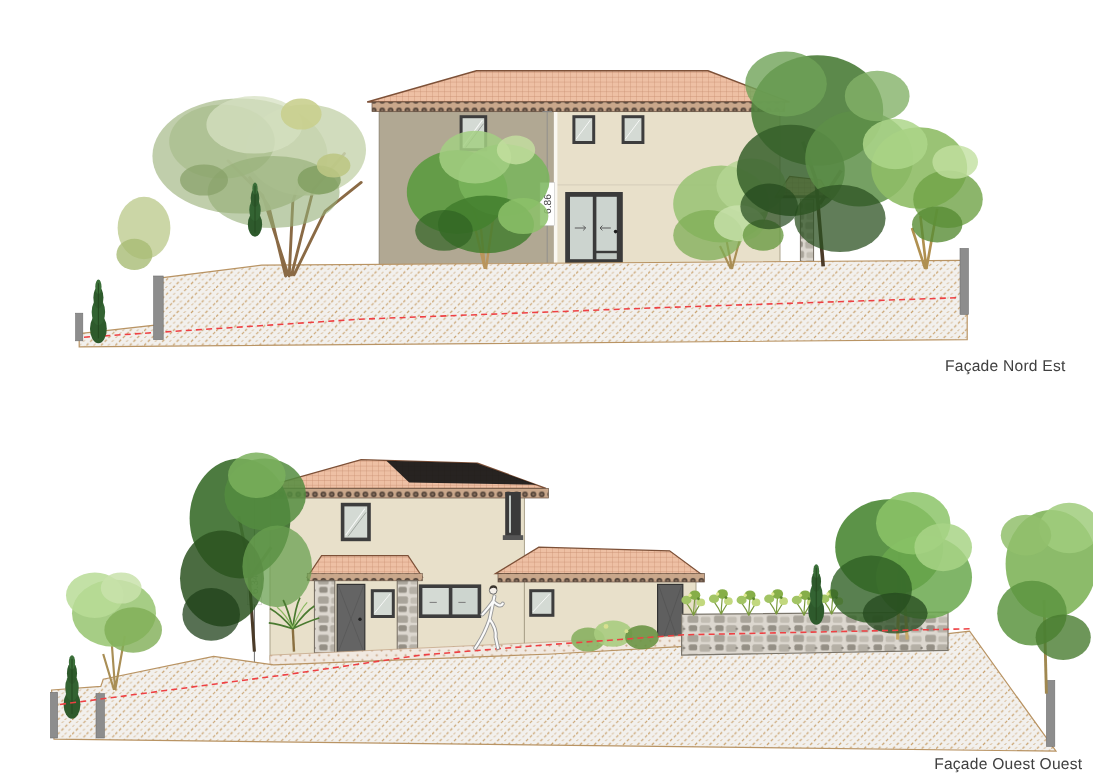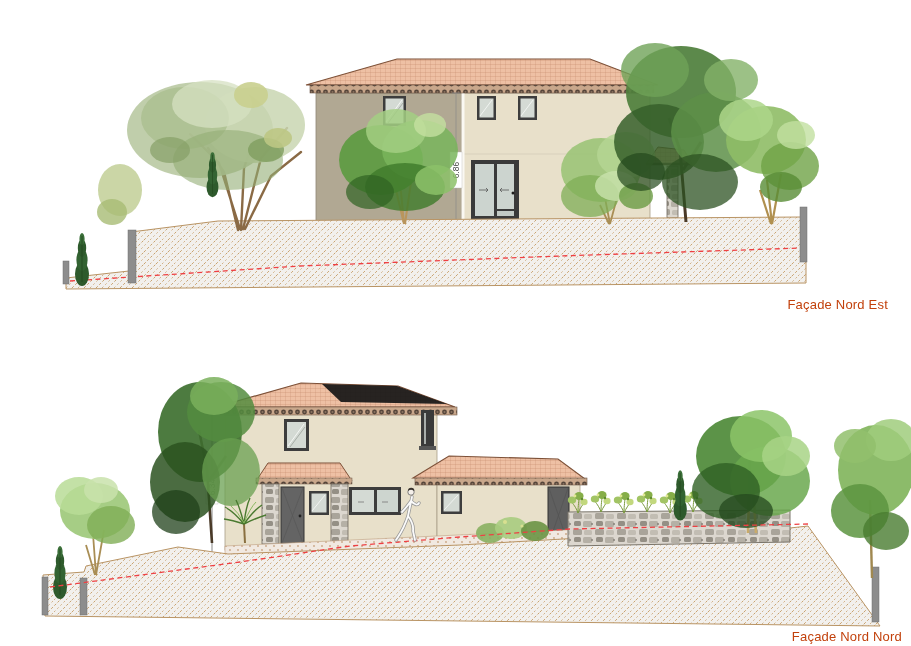--- a/index.html
+++ b/index.html
@@ -1,19 +1,19 @@
 <!DOCTYPE html>
 <html><head>
 <meta charset="utf-8">
 <style>
   html,body{margin:0;padding:0;background:#ffffff;}
   #sheet{position:relative;width:911px;height:646px;background:#ffffff;overflow:hidden;
          font-family:"Liberation Sans", sans-serif;}
   #scene{position:absolute;left:0;top:0;}
-  .facade-label{position:absolute;font-size:13px;color:#c2410c;text-align:right;letter-spacing:.2px;}
+  .facade-label{position:absolute;font-size:13px;color:#404040;text-align:right;letter-spacing:.2px;}
   #label-nord-est{left:758px;top:297px;width:130px;}
   #label-nord-ouest{left:760px;top:629px;width:142px;}
 </style>
 </head>
 <body>
 
 <div id="sheet">
 <svg id="scene" width="911" height="646" viewBox="0 0 911 646">
   <defs>
     <pattern id="hatch" width="12" height="12" patternUnits="userSpaceOnUse">
@@ -331,14 +331,14 @@
     <g>
       <path d="M412,497 L408,516 M411,501 Q406,508 402,512 M411,501 Q417,507 419,503 M408,516 Q404,528 398,537 L396,540 M408,516 Q414,524 413,531 L415,540" stroke="#9a9a9a" stroke-width="3.4" fill="none" stroke-linecap="round"></path>
       <path d="M412,497 L408,516 M411,501 Q406,508 402,512 M411,501 Q417,507 419,503 M408,516 Q404,528 398,537 L396,540 M408,516 Q414,524 413,531 L415,540" stroke="#fbfbfb" stroke-width="1.8" fill="none" stroke-linecap="round"></path>
       <circle cx="411" cy="492" r="3.2" fill="#f5f0ea" stroke="#666" stroke-width="0.8"></circle>
       <path d="M408,491 a3.2,3.2 0 0 1 6.4,0 l-1,-0.5 q-2.5,-1.8 -5.4,0.5 z" fill="#3a342e"></path>
     </g>
   </g>
 </svg>
 
 <div id="label-nord-est" class="facade-label">Façade Nord Est</div>
-<div id="label-nord-ouest" class="facade-label">Façade Nord Nord</div>
+<div id="label-nord-ouest" class="facade-label">Façade Ouest Ouest</div>
 </div>
 
 </body></html>

